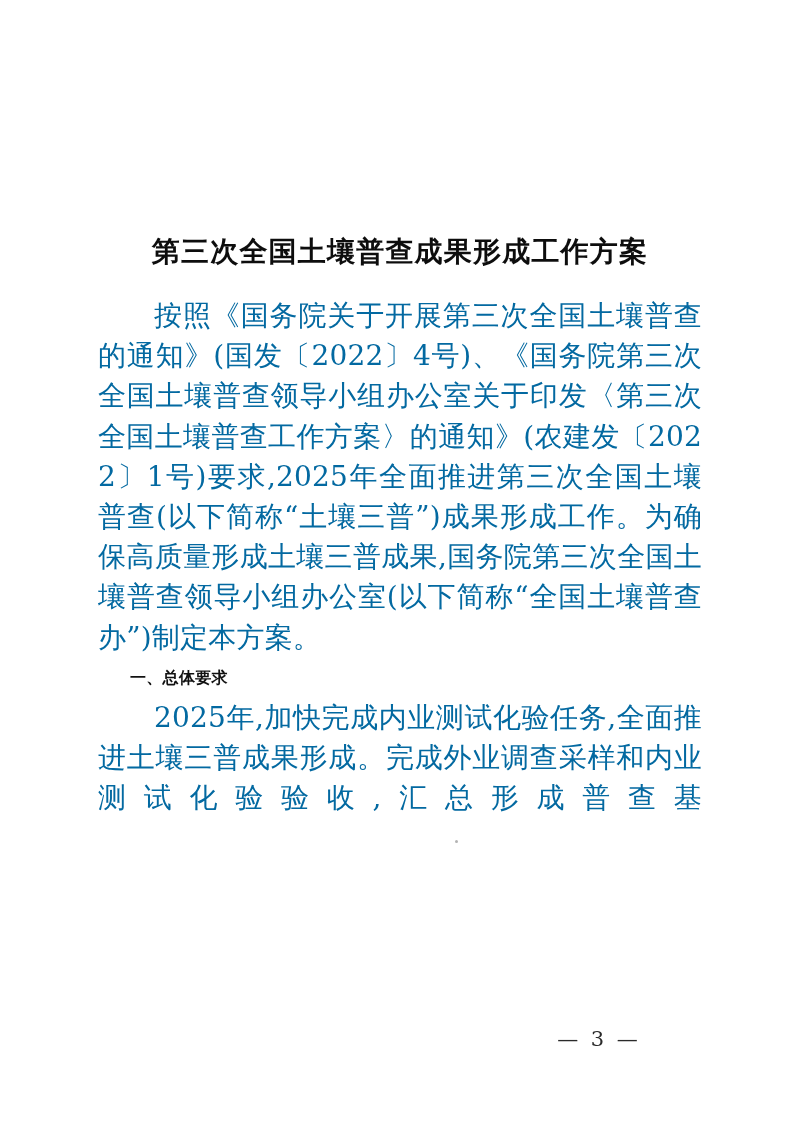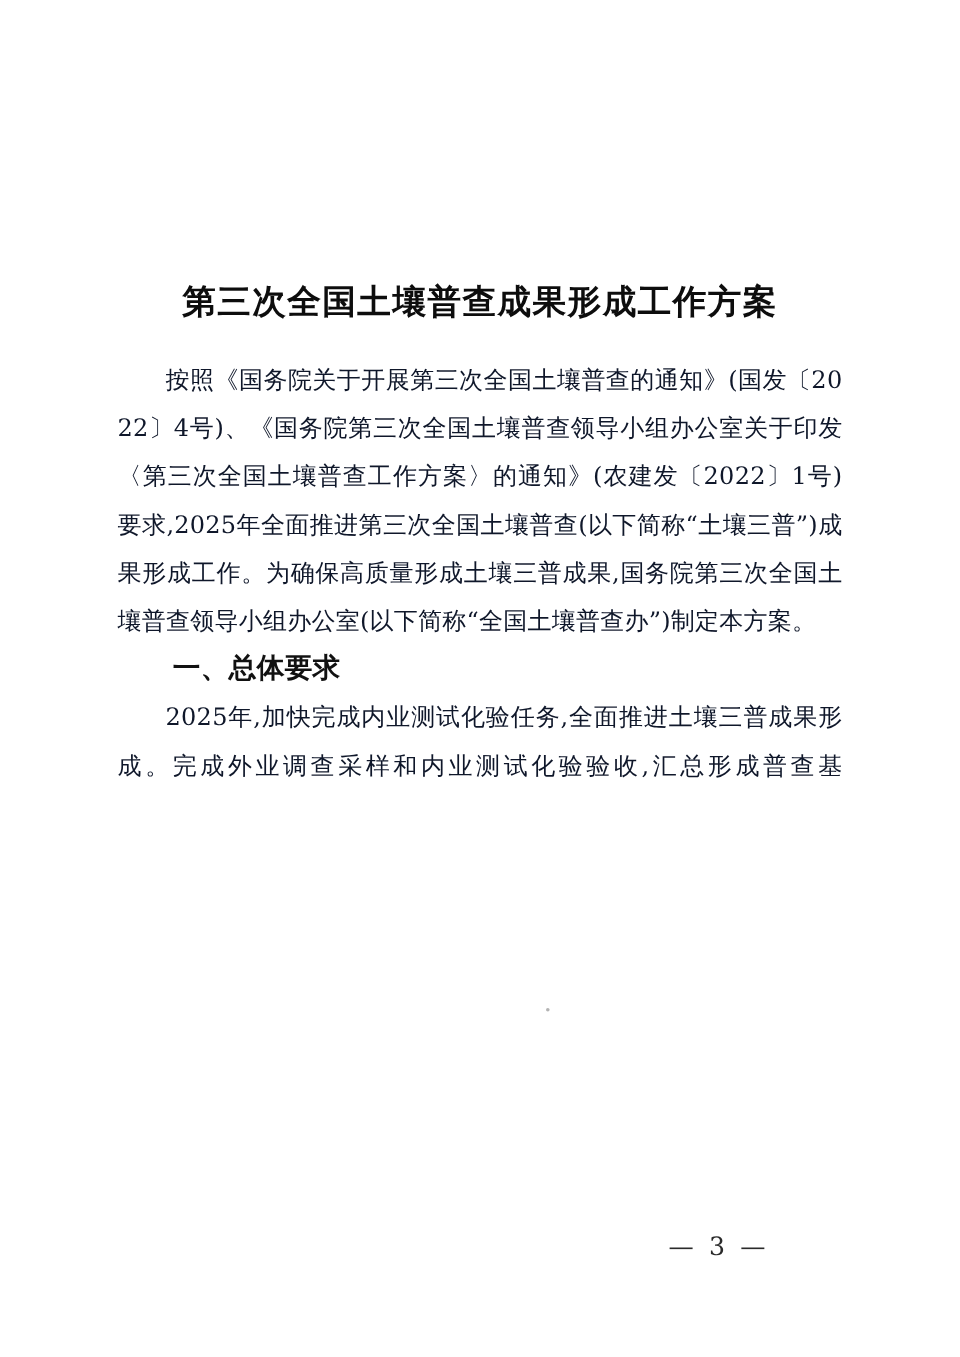--- a/index.html
+++ b/index.html
@@ -40,23 +40,23 @@
   
   .body-block {
     position: absolute;
     left: 98px;
     top: 296px;
     width: 604px;
   }
 
   .para {
     font-family: "DejaVu Serif", "Liberation Serif", serif;
-    font-size: 20px;
+    font-size: 28px;
     line-height: 40.2px;
-    color: #0f172a;
+    color: #0369a1;
     text-align: justify;
     text-justify: inter-character;
     text-align-last: left;
     margin: 0;
     letter-spacing: 0.2px;
     word-break: break-all;
   }
 
   .para.indent {
     text-indent: 2em;
@@ -64,21 +64,21 @@
 
   
   .para.continues {
     text-align-last: justify;
   }
 
   
   .section-heading {
     font-family: "DejaVu Sans", "Liberation Sans", sans-serif;
     font-weight: 700;
-    font-size: 23px;
+    font-size: 16px;
     line-height: 40.2px;
     color: #111111;
     margin: 0;
     text-indent: 2em;
     letter-spacing: 0.3px;
   }
 
   
   .page-footer {
     position: absolute;

